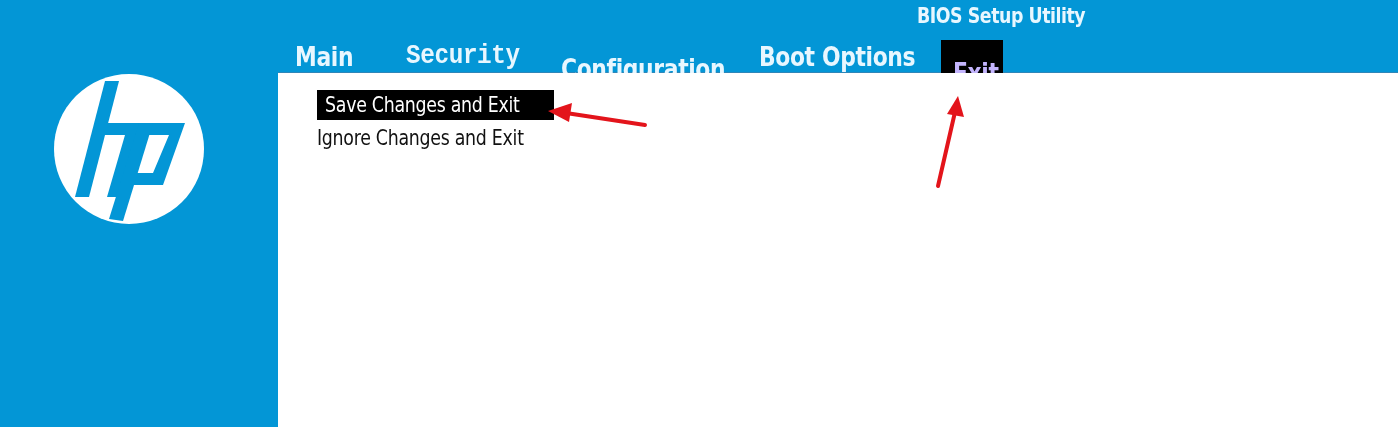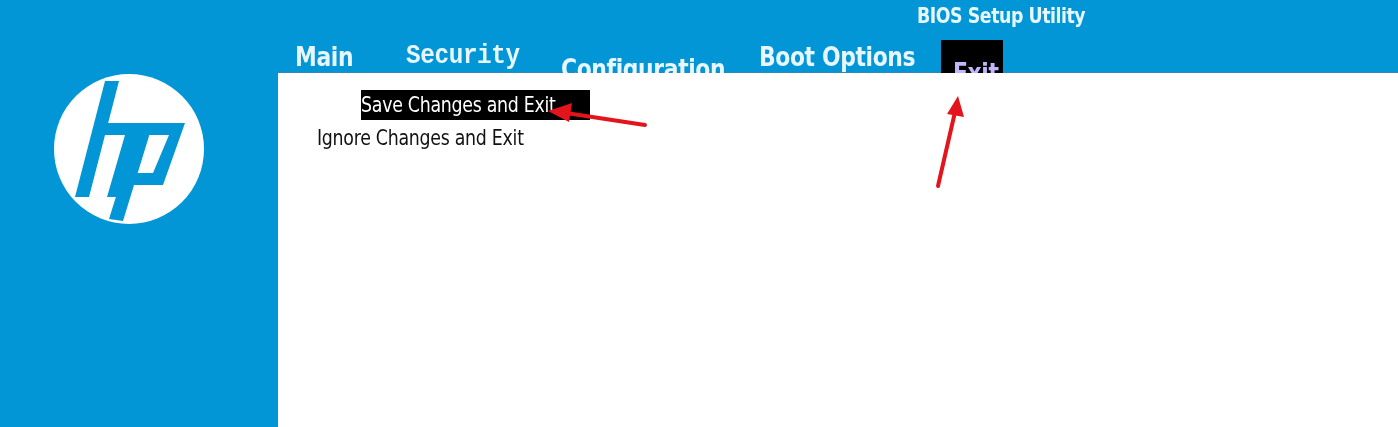--- a/index.html
+++ b/index.html
@@ -37,21 +37,21 @@
     .content {
       position: absolute; left: 278px; top: 73px; width: 1120px; height: 354px;
       background: #ffffff;
     }
     .menu-item {
       position: absolute; left: 39px; height: 30px; line-height: 30px;
       font-size: 21px; color: #111; white-space: nowrap; cursor: pointer;
       letter-spacing: -0.3px;
     }
     .menu-item span { display: inline-block; transform: scaleX(0.92); transform-origin: left center; }
-    .menu-item.selected { background: #000; color: #fff; padding: 0 0 0 0; width: 229px; margin-left: 44px; }
+    .menu-item.selected { background: #000; color: #fff; padding: 0 0 0 8px; width: 229px; }
     .arrows { position: absolute; left: 0; top: 0; width: 1398px; height: 427px; pointer-events: none; }
   </style>
 </head>
 <body>
 
 <div class="sidebar">
   <svg class="logo" viewBox="0 0 152 152">
     <circle cx="76" cy="76" r="75" fill="#ffffff"></circle>
 
     <polygon points="52,8 66,8 36,124 22,124" fill="#0396d6"></polygon>

